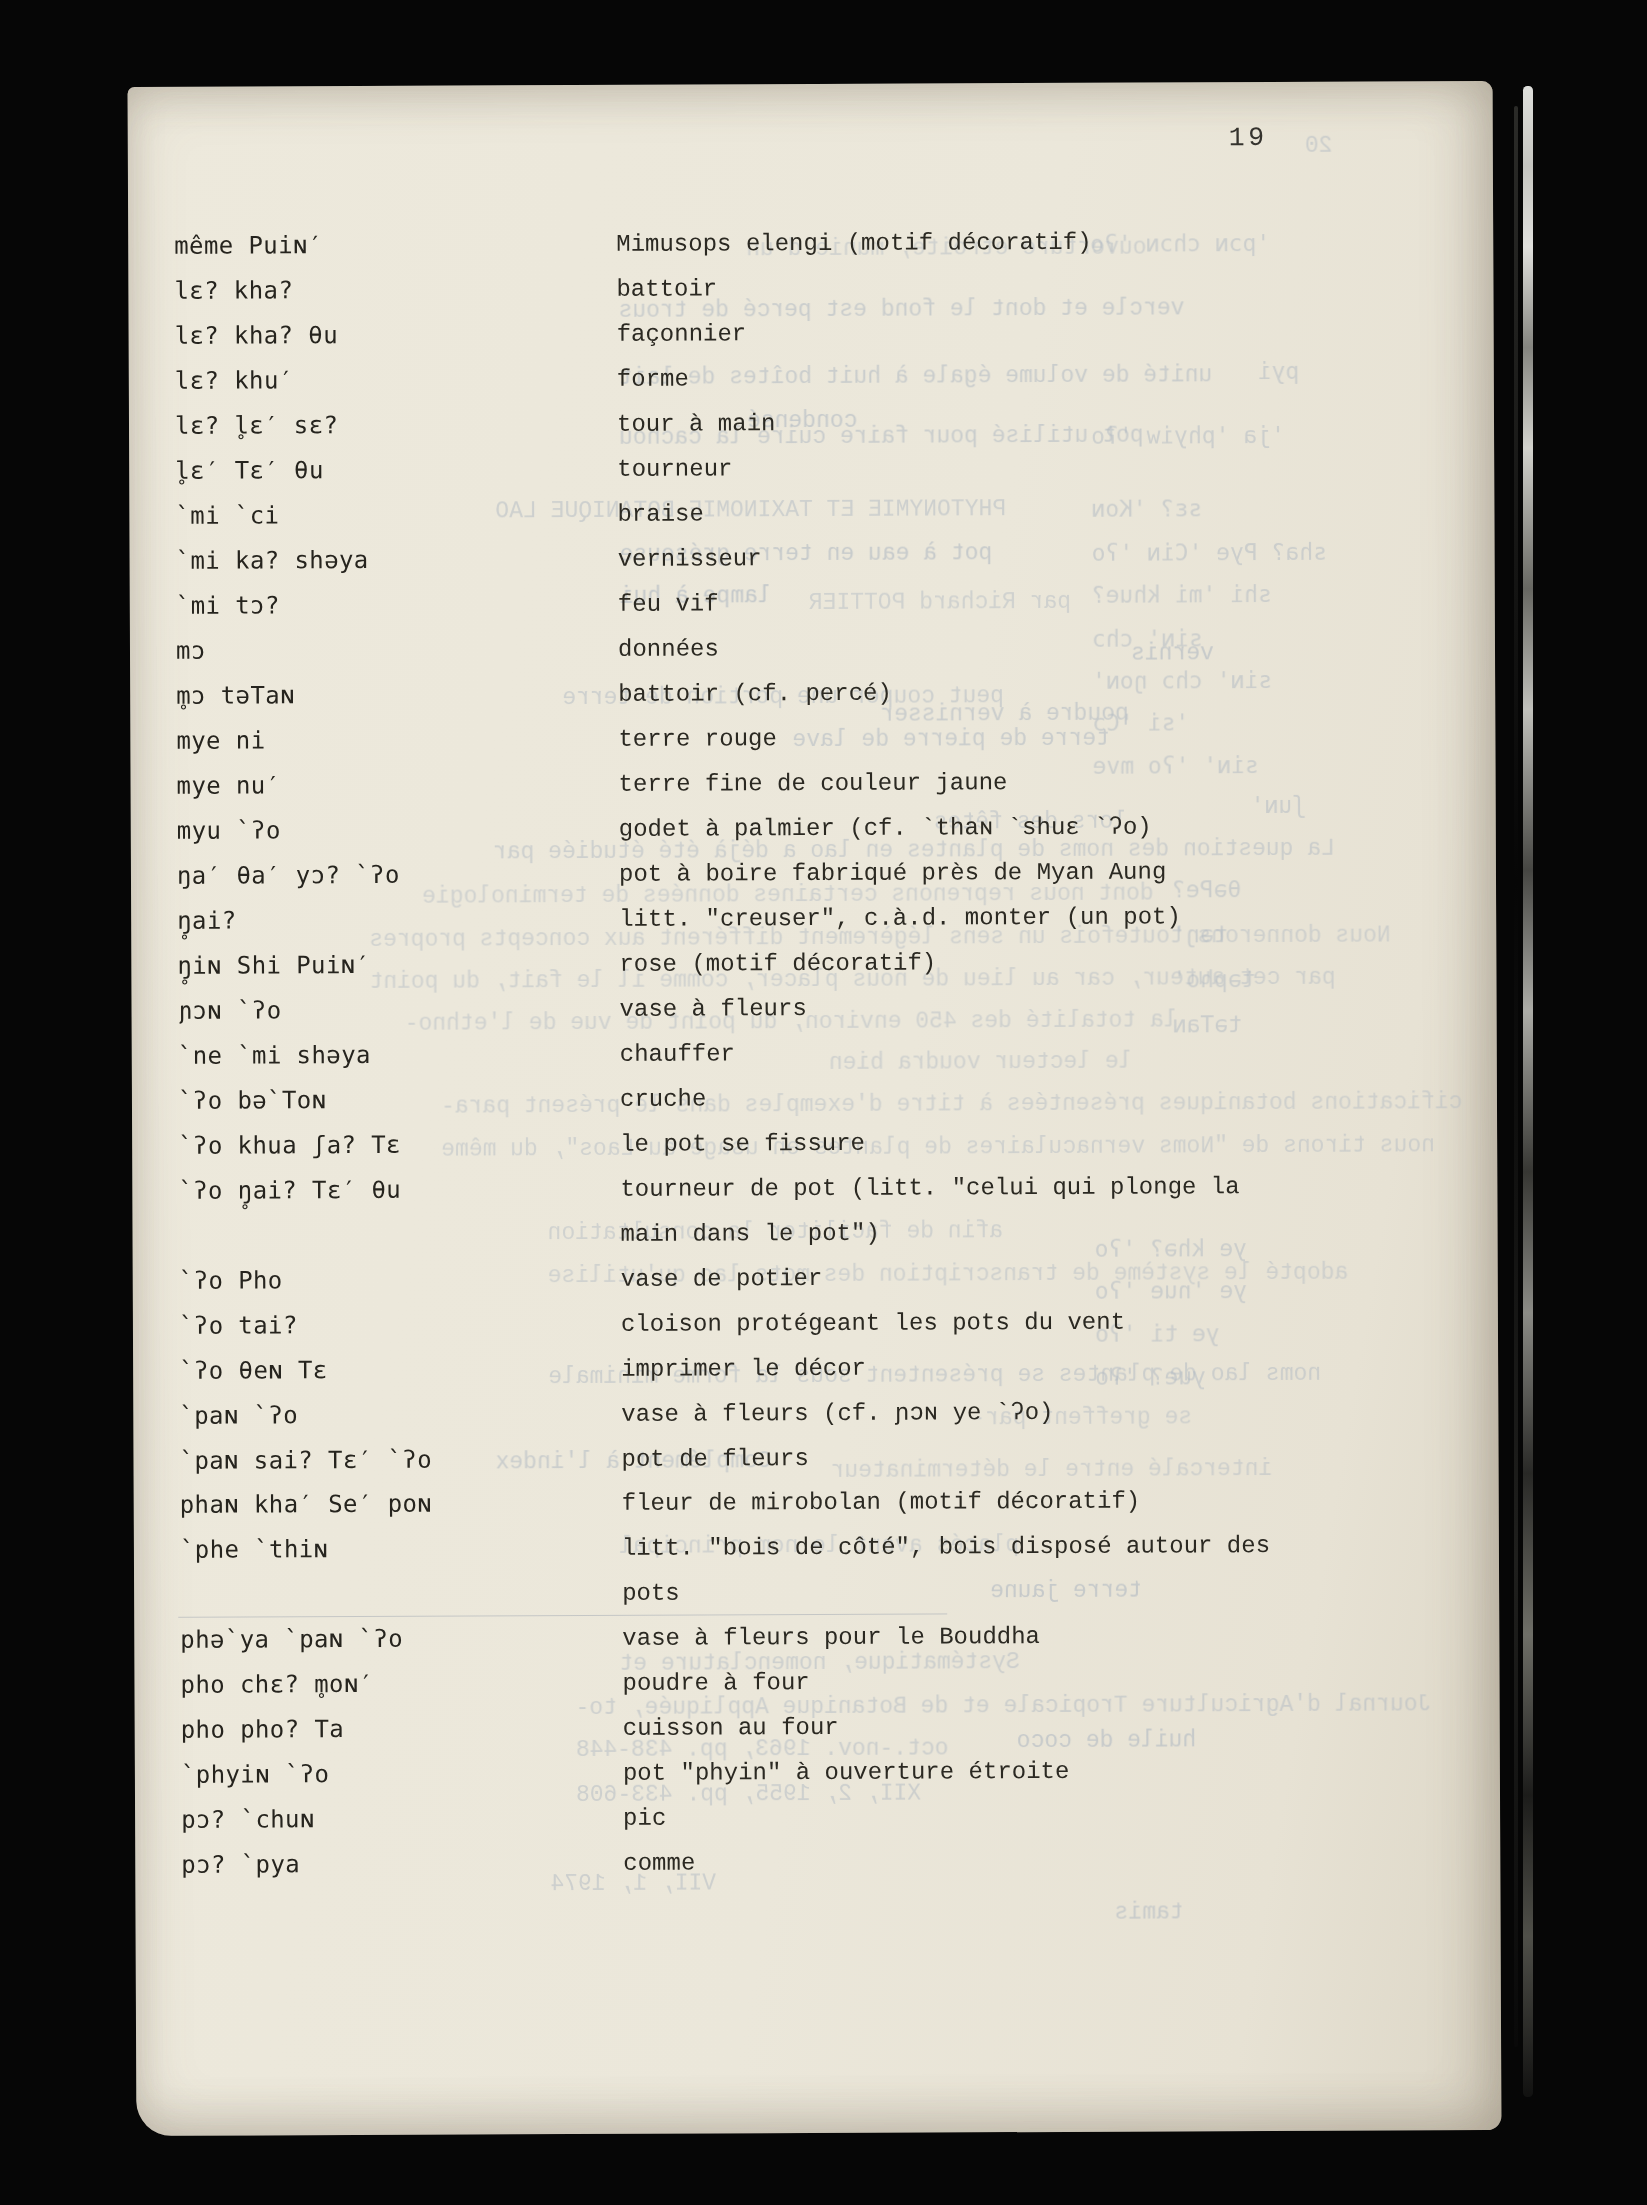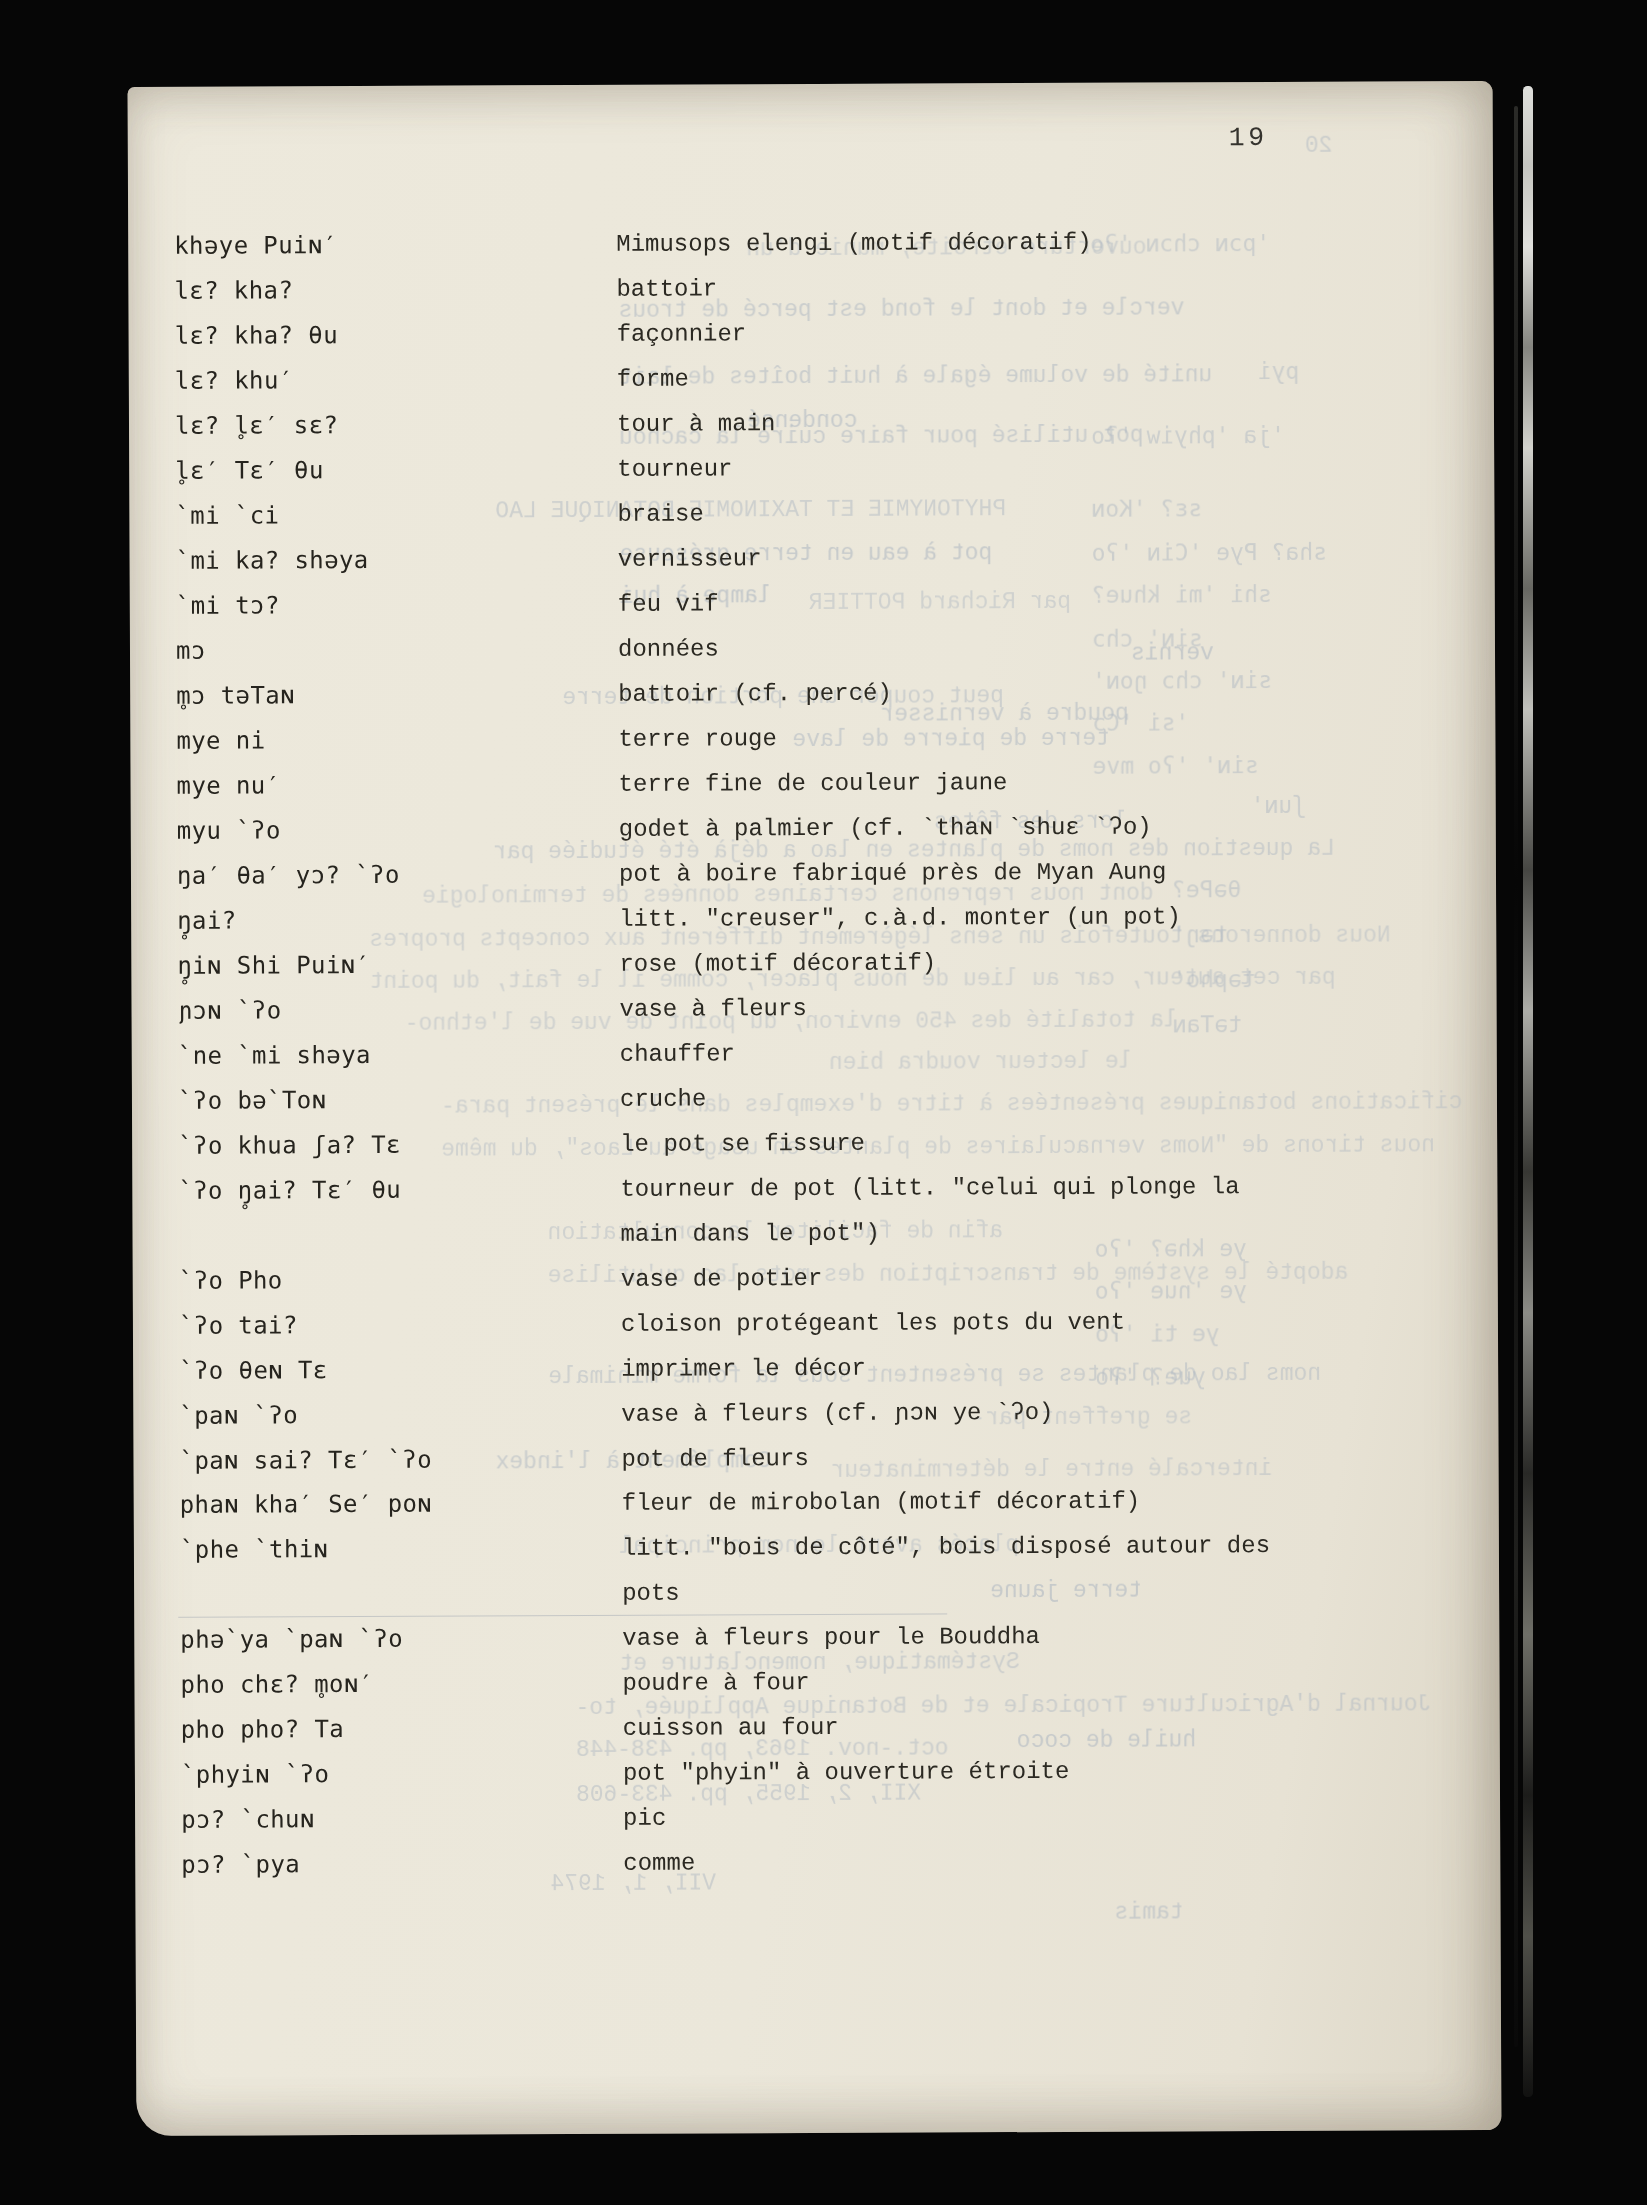--- a/index.html
+++ b/index.html
@@ -120,21 +120,21 @@
       <div class="ghost" style="left: 441px; top: 1652px; opacity: 0.5;">oct.-nov. 1963, pp. 438-448</div>
       <div class="ghost" style="left: 882px; top: 1645px; opacity: 0.6;">huile de coco</div>
       <div class="ghost" style="left: 441px; top: 1697px; opacity: 0.5;">XII, 2, 1955, pp. 433-608</div>
       <div class="ghost" style="left: 415px; top: 1786px; opacity: 0.5;">VII, 1, 1974</div>
       <div class="ghost" style="left: 979px; top: 1817px; opacity: 0.55;">tamis</div>
       <div class="ghost-rule" style="left: 44px; top: 1530px; width: 769px;"></div>
     </div>
   <div class="pageno">19</div>
   <div class="glossary">
       <div class="line" style="top: 145px;">
-        <span class="term">khəye Puiɴ′</span>
+        <span class="term">même Puiɴ′</span>
         <span class="gloss"><span class="it">Mimusops elengi</span><span> (motif décoratif)</span></span>
       </div>
       <div class="line" style="top: 190px;">
         <span class="term">lɛ? kha?</span>
         <span class="gloss"><span>battoir</span></span>
       </div>
       <div class="line" style="top: 235px;">
         <span class="term">lɛ? kha? θu</span>
         <span class="gloss"><span>façonnier</span></span>
       </div>

